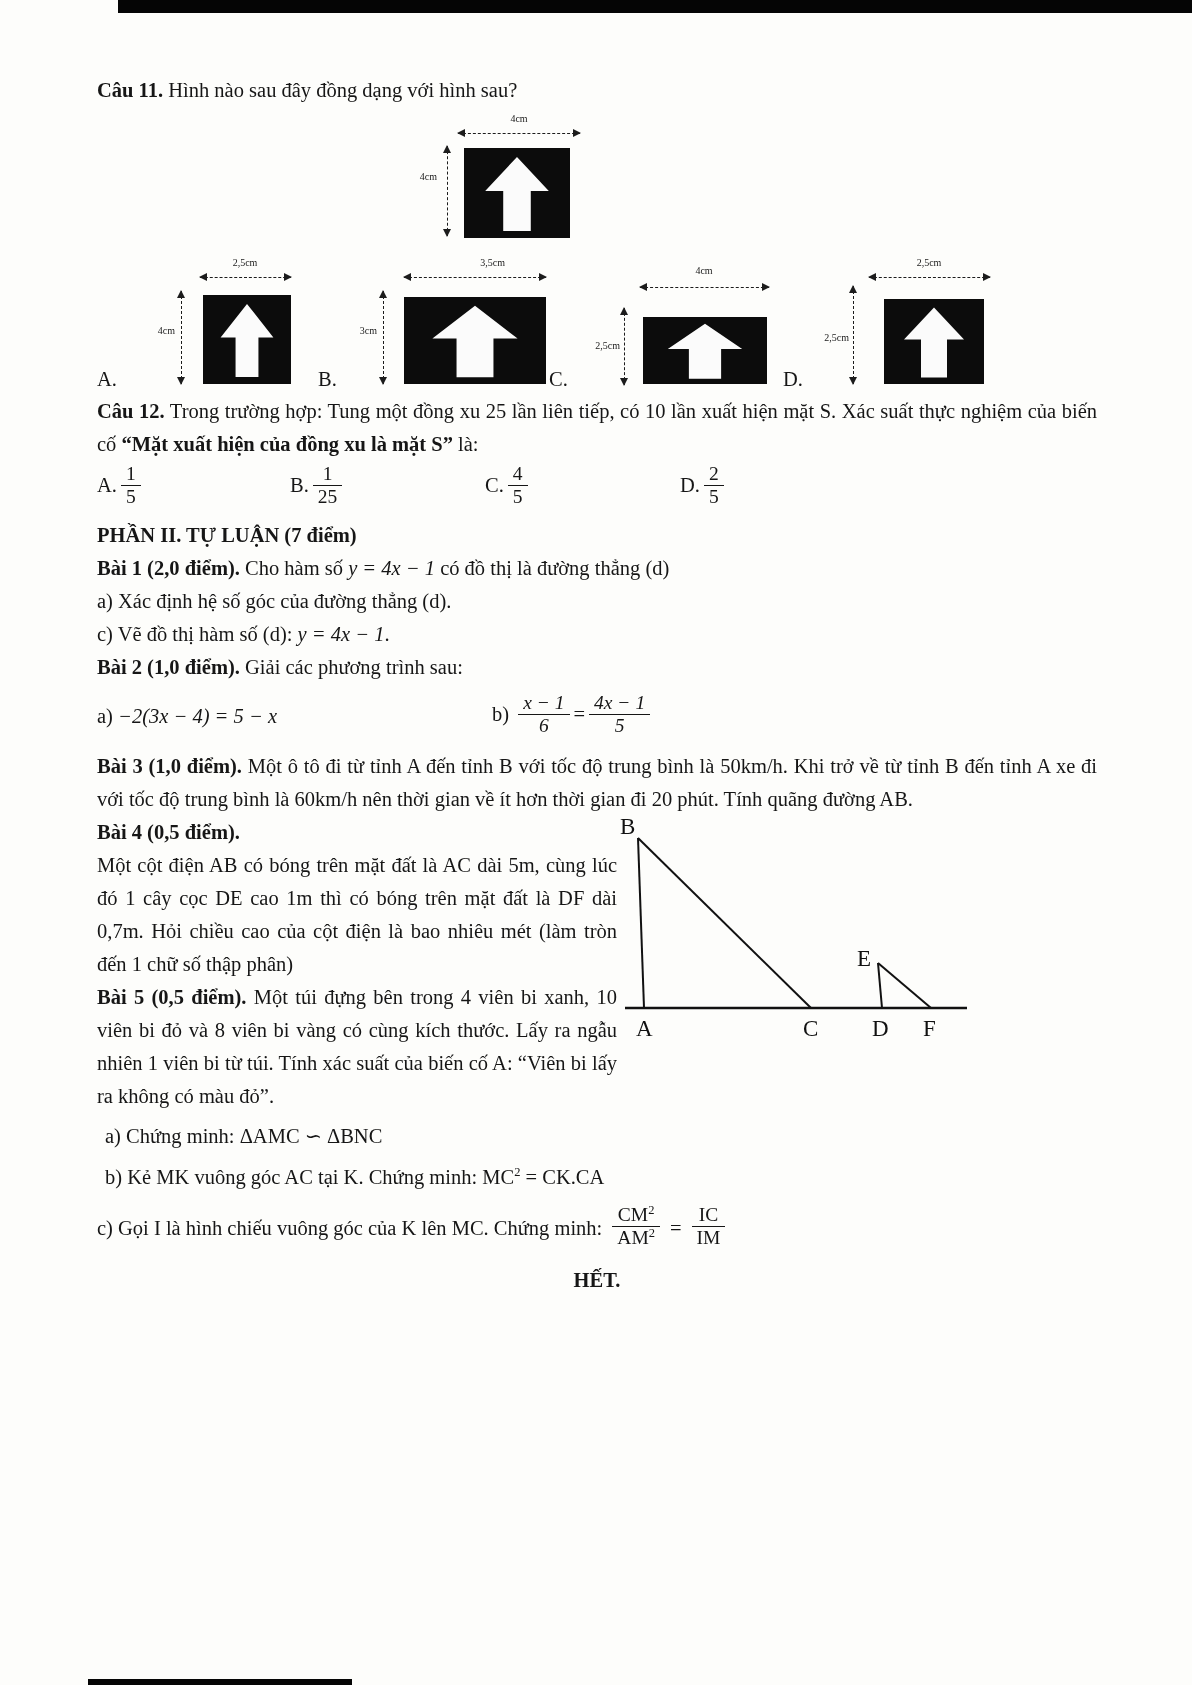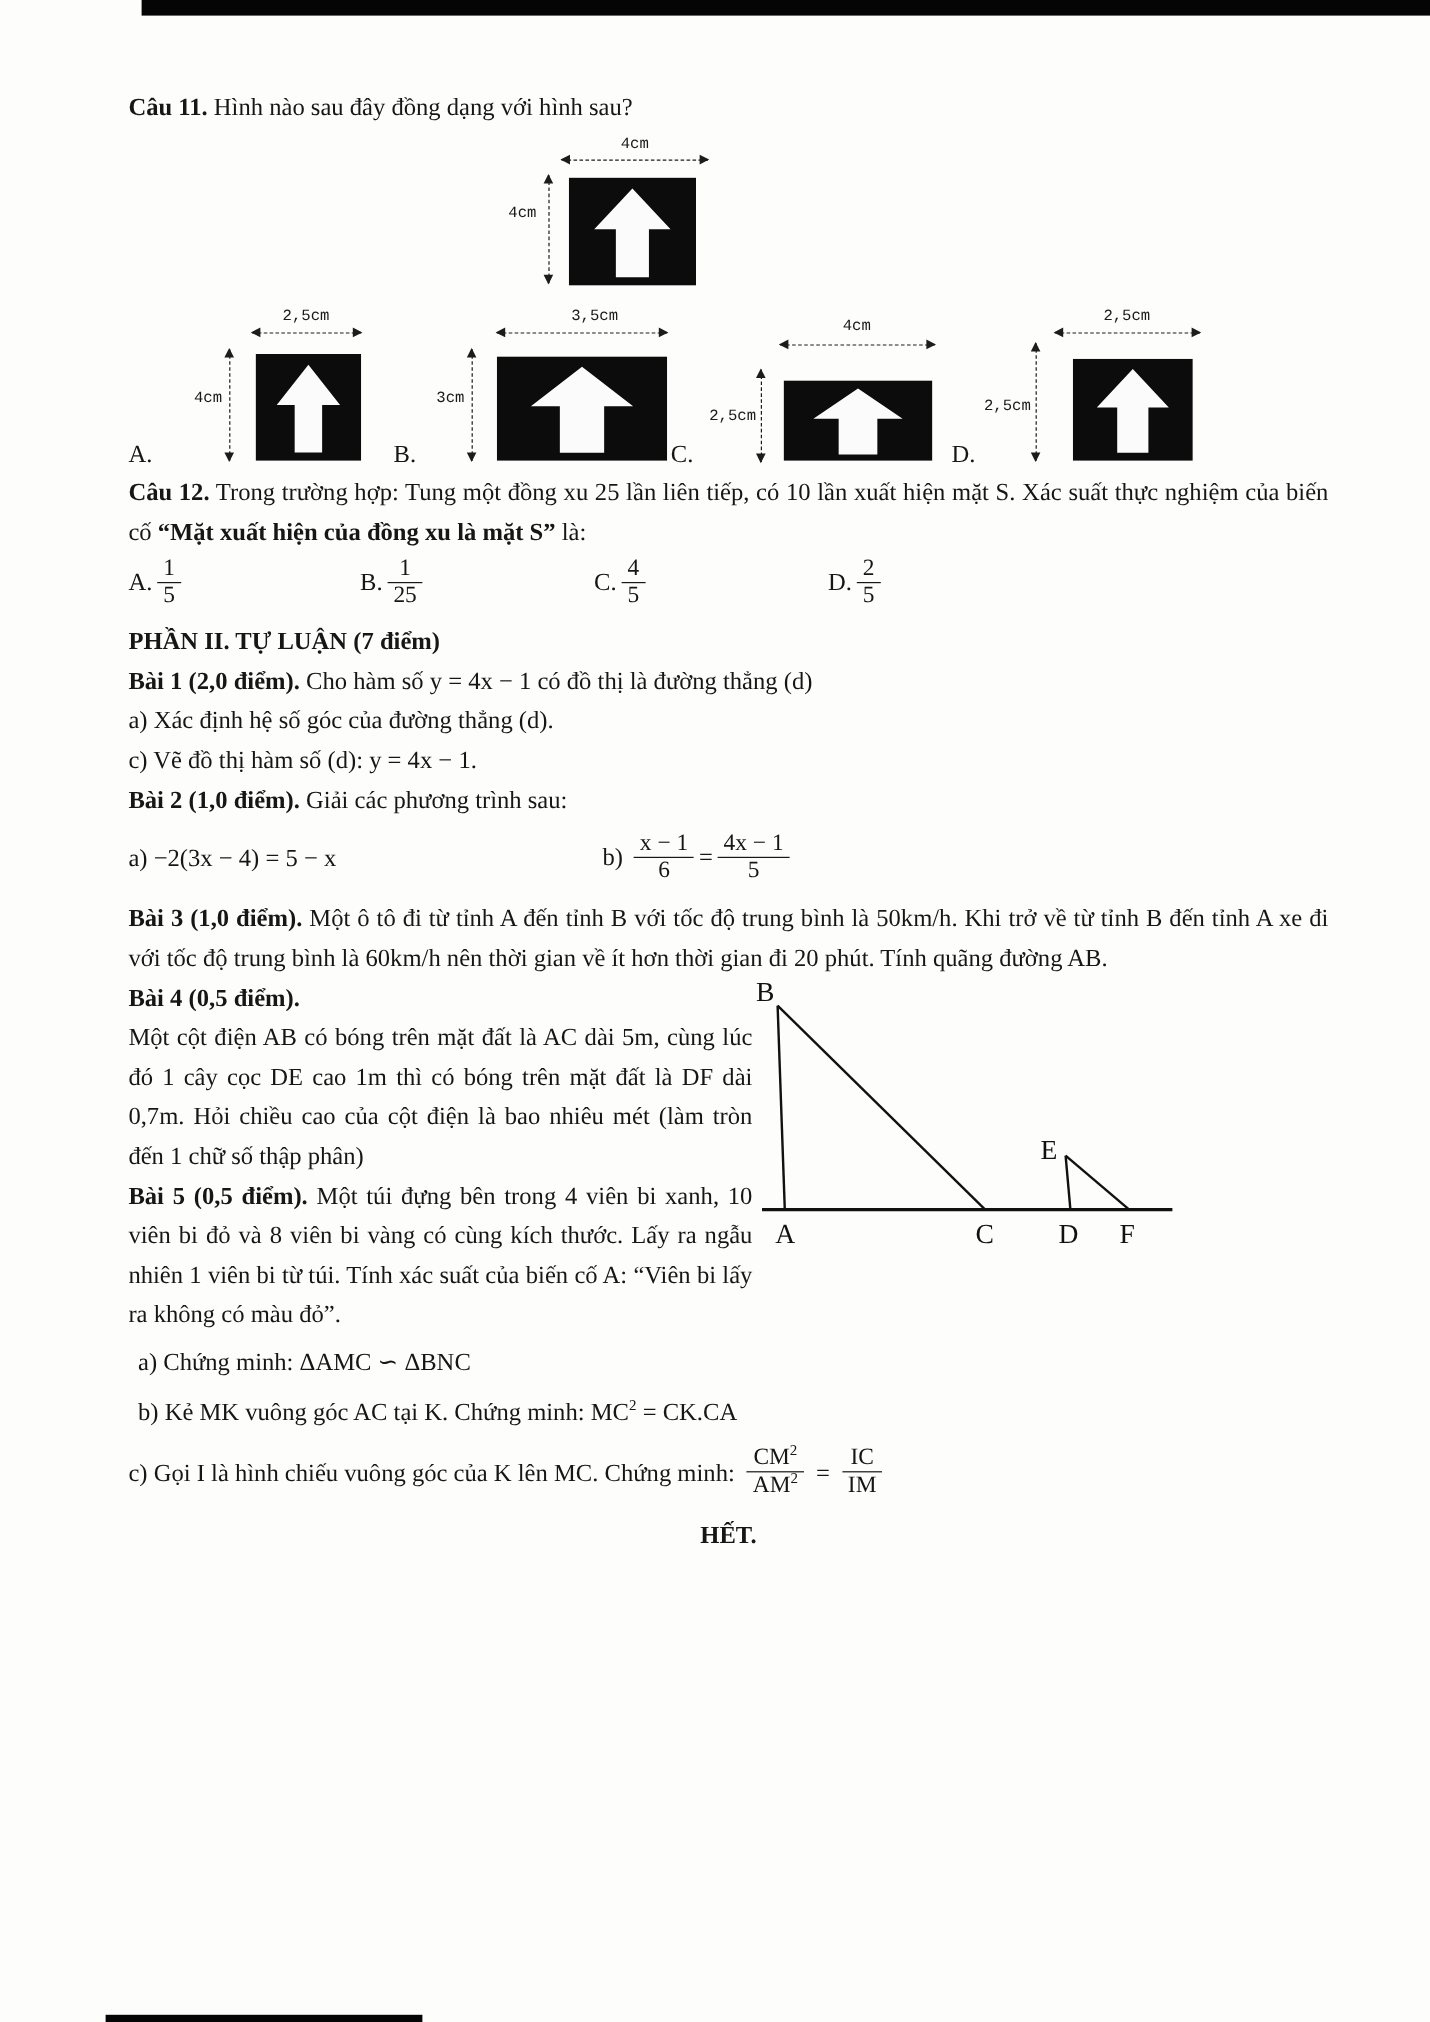--- a/index.html
+++ b/index.html
@@ -10,37 +10,37 @@
     height: 1685px;
     margin: 0 auto;
     background: #fdfdfb;
     font-family: "Liberation Serif", serif;
     color: #161616;
     overflow: hidden;
   }
   .scan-bar { position: absolute; background: #050505; }
   .content {
     position: absolute;
-    left: 107px;
+    left: 97px;
     top: 74px;
     width: 1000px;
     font-size: 20.5px;
     line-height: 1.61;
   }
   p { margin: 0; text-align: justify; }
   .bold { font-weight: bold; }
-  .math { }
+  .math { font-style: italic; }
   .center { text-align: center; }
 
   
   .fig-block { position: relative; height: 288px; }
   .dim-label {
     position: absolute;
-    font-family: Liberation Mono, monospace;
-    font-size: 13px;
+    font-family: Liberation Serif, serif;
+    font-size: 10px;
     line-height: 1.1;
     text-align: center;
     white-space: nowrap;
     color: #1a1a1a;
   }
   .arrow-h { position: absolute; height: 0; border-top: 1.4px dashed #1c1c1c; }
   .arrow-h::before, .arrow-h::after {
     content: ""; position: absolute; top: -4.8px;
     border-top: 4px solid transparent; border-bottom: 4px solid transparent;
   }

